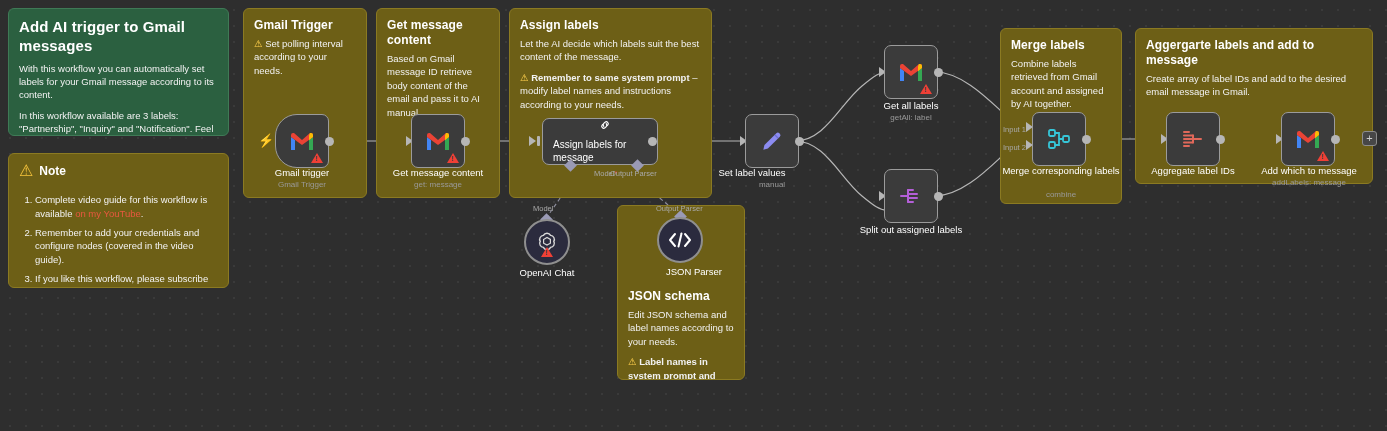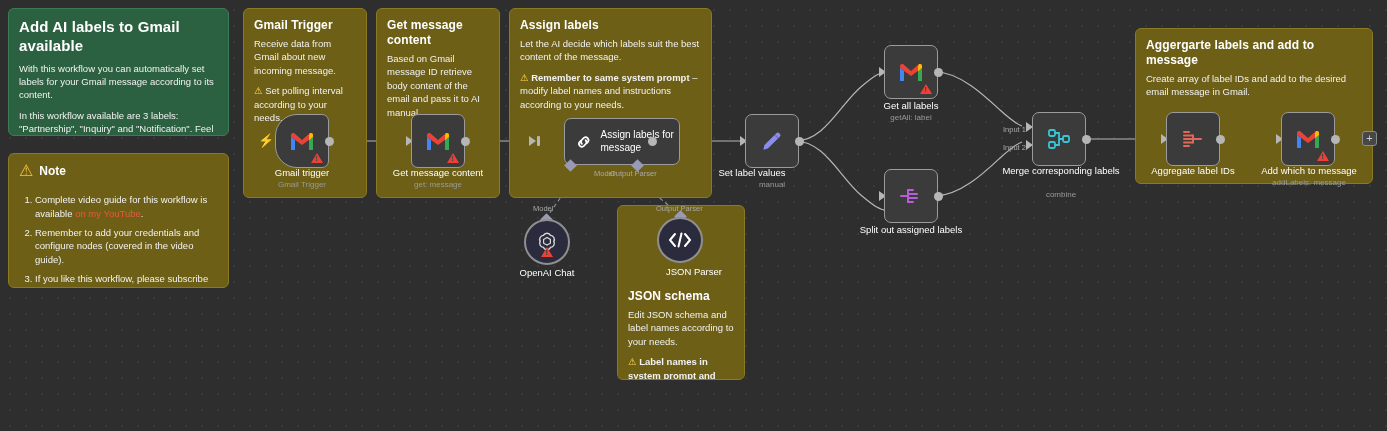--- a/index.html
+++ b/index.html
@@ -144,42 +144,41 @@
       <path d="M1222,139 L1282,139"></path>
       <path d="M1337,139 L1362,139"></path>
     </g>
     <g stroke="#8e8e9e" stroke-width="1.1" fill="none" stroke-dasharray="4 3">
       <path d="M570,172 C566,196 554,204 547,218"></path>
       <path d="M637,172 C645,192 665,198 678,216"></path>
     </g>
   </svg>
 
   <div class="sticky green" style="left:8px; top:8px; width:221px; height:128px;">
-    <div class="sticky-title">Add AI labels to Gmail available</div>
+    <div class="sticky-title">Add AI trigger to Gmail messages</div>
     <div class="sticky-p">With this workflow you can automatically set labels for your Gmail message according to its content.</div>
     <div class="sticky-p">In this workflow available are 3 labels: "Partnership", "Inquiry" and "Notification". Feel free to adjust labels according to your needs.</div>
 
   </div>
 
   <div class="sticky olive" style="left:8px; top:153px; width:221px; height:135px;">
     <div class="note-head">
       <span class="tri">⚠</span>
       <span class="txt">Note</span>
     </div>
     <ol class="notes">
       <li><span>Complete video guide for this workflow is available </span><span class="lnk">on my YouTube</span><span>.</span></li>
       <li><span>Remember to add your credentials and configure nodes (covered in the video guide).</span></li>
       <li><span>If you like this workflow, please subscribe to </span></li>
     </ol>
 
   </div>
 
   <div class="sticky olive" style="left:243px; top:8px; width:124px; height:190px;">
     <div class="sticky-title">Gmail Trigger</div>
-    <div class="sticky-p">Receive data from Gmail about new incoming message.</div>
     <div class="warnline">
       <span class="warn">⚠</span>
       <span>Set polling interval according to your needs.</span>
     </div>
   </div>
 
   <div class="sticky olive" style="left:376px; top:8px; width:124px; height:190px;">
     <div class="sticky-title">Get message content</div>
     <div class="sticky-p">Based on Gmail message ID retrieve body content of the email and pass it to AI manual.</div>
   </div>
@@ -195,20 +194,24 @@
 
   <div class="sticky olive" style="left:617px; top:205px; width:128px; height:175px; padding-top:83px;">
     <div class="sticky-title">JSON schema</div>
     <div class="sticky-p">Edit JSON schema and label names according to your needs.</div>
     <div class="warnline">
       <span class="warn">⚠</span>
       <span class="b">Label names in system prompt and JSON schema should be the same.</span>
     </div>
   </div>
 
+  <div class="sticky olive" style="left:1000px; top:28px; width:122px; height:176px;">
+    <div class="sticky-title">Merge labels</div>
+    <div class="sticky-p">Combine labels retrieved from Gmail account and assigned by AI together.</div>
+  </div>
 
   <div class="sticky olive" style="left:1135px; top:28px; width:238px; height:156px;">
     <div class="sticky-title">Aggergarte labels and add to message</div>
     <div class="sticky-p">Create array of label IDs and add to the desired email message in Gmail.</div>
   </div>
 
   <span class="bolt" style="left:258px; top:134px;">⚡</span>
   <div class="node trigger" style="left:275px; top:114px;">
     <svg width="26" height="20" viewBox="0 0 26 20">
       <path d="M2 19h4V9l-4-3z" fill="#4285f4"></path>
@@ -230,21 +233,21 @@
       <path d="M2 6l11 8 11-8v-2a2 2 0 0 0-2-2h-1L13 9 5 2H4a2 2 0 0 0-2 2z" fill="#ea4335"></path>
       <path d="M20 4.2v5L24 6V4a2 2 0 0 0-2-2h-1z" fill="#fbbc04"></path>
     </svg>
     <div class="err-tri"></div>
   </div>
   <div class="port-out" style="left:461px; top:137px;"></div>
   <div class="node-label" style="left:382px; top:167px; width:112px;">Get message content</div>
   <div class="node-sub" style="left:382px; top:180px; width:112px;">get: message</div>
 
   <div class="port-in" style="left:529px; top:136px;"></div>
-  <div class="node wide" style="left:564px; top:118px;">
+  <div class="node wide" style="left:542px; top:118px;flex-direction:column;">
     <svg width="26" height="26" viewBox="0 0 24 24">
       <path d="M9.5 14.5a4 4 0 0 1 0-5.6l2.6-2.6a4 4 0 0 1 5.6 5.6l-1.5 1.5" fill="none" stroke="#ffffff" stroke-width="2.4" stroke-linecap="round"></path>
       <path d="M14.5 9.5a4 4 0 0 1 0 5.6l-2.6 2.6a4 4 0 0 1-5.6-5.6l1.5-1.5" fill="none" stroke="#ffffff" stroke-width="2.4" stroke-linecap="round"></path>
     </svg>
     <div class="node-text">Assign labels for message</div>
   </div>
   <div class="port-out" style="left:648px; top:137px;"></div>
   <div class="port-diamond" style="left:566px; top:161px;"></div>
   <div class="port-lbl" style="left:550px; top:169px;padding-left:44px;"><span>Model</span><span class="req">*</span></div>
   <div class="port-diamond" style="left:633px; top:161px;"></div>

